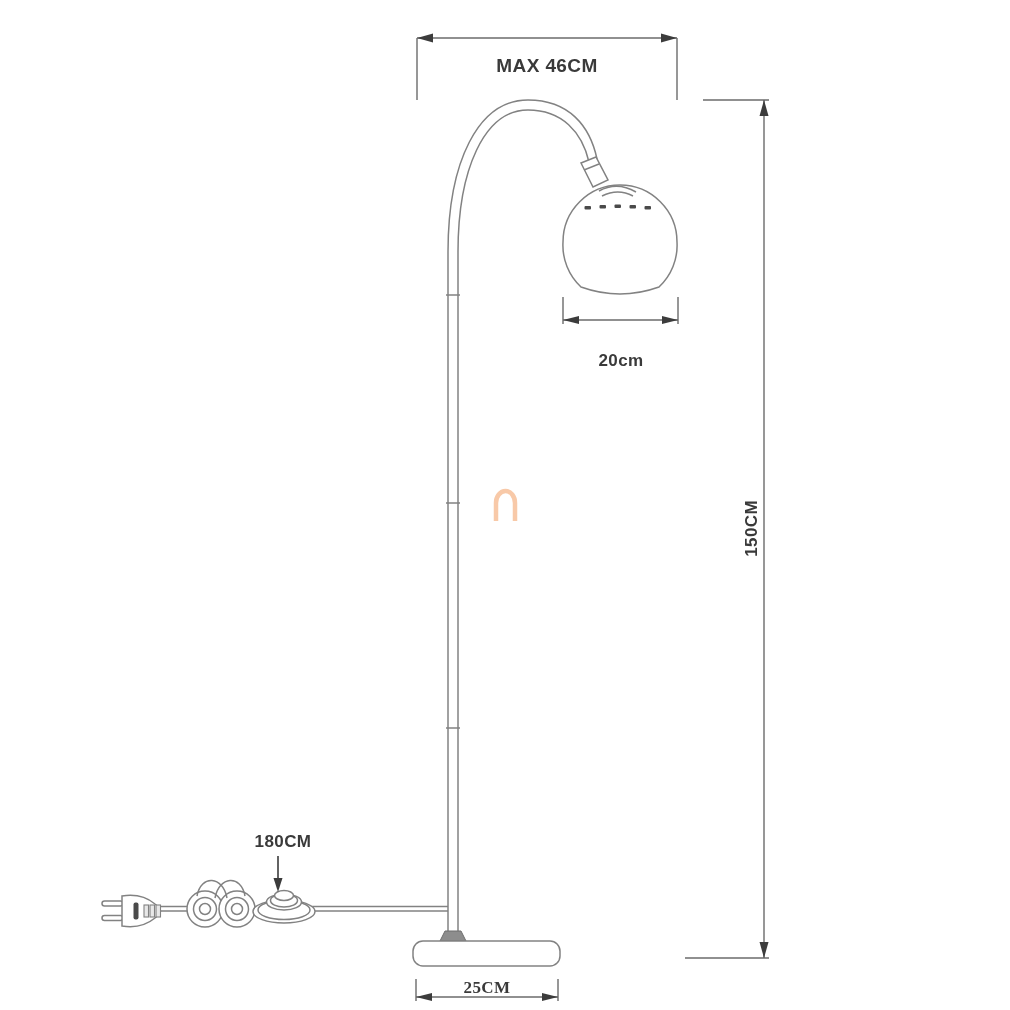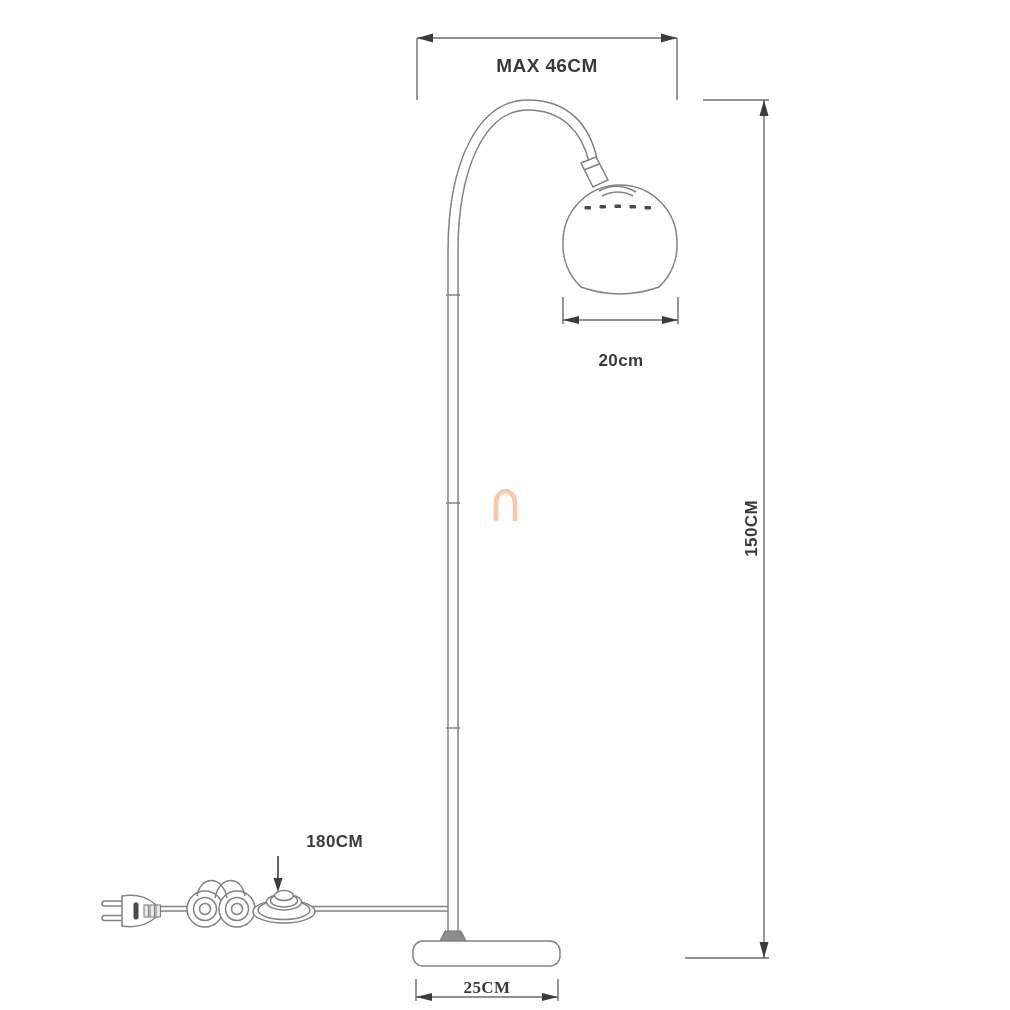--- a/index.html
+++ b/index.html
@@ -159,17 +159,17 @@
 
     <path d="M496,521 L496,503 A9.5,12 0 0 1 515,503 L515,521" fill="none" stroke="var(--watermark, #f8c9a8)" stroke-width="4.5"></path>
   </svg>
 
   <div class="dimlabel big" style="left:467px; top:16px;margin-top:40px;">MAX 46CM</div>
 
   <div class="dimlabel vertical" style="left:672px; top:519px;">150CM</div>
 
   <div class="dimlabel" style="left:541px; top:316px;margin-top:36px;">20cm</div>
 
-  <div class="dimlabel" style="left:203px; top:833px;text-align:right;">180CM</div>
+  <div class="dimlabel" style="left:203px; top:833px;">180CM</div>
 
   <div class="dimlabel" style="left:407px; top:979px;font-family:Liberation Serif, serif;">25CM</div>
 
 </div>
 
 </body></html>

